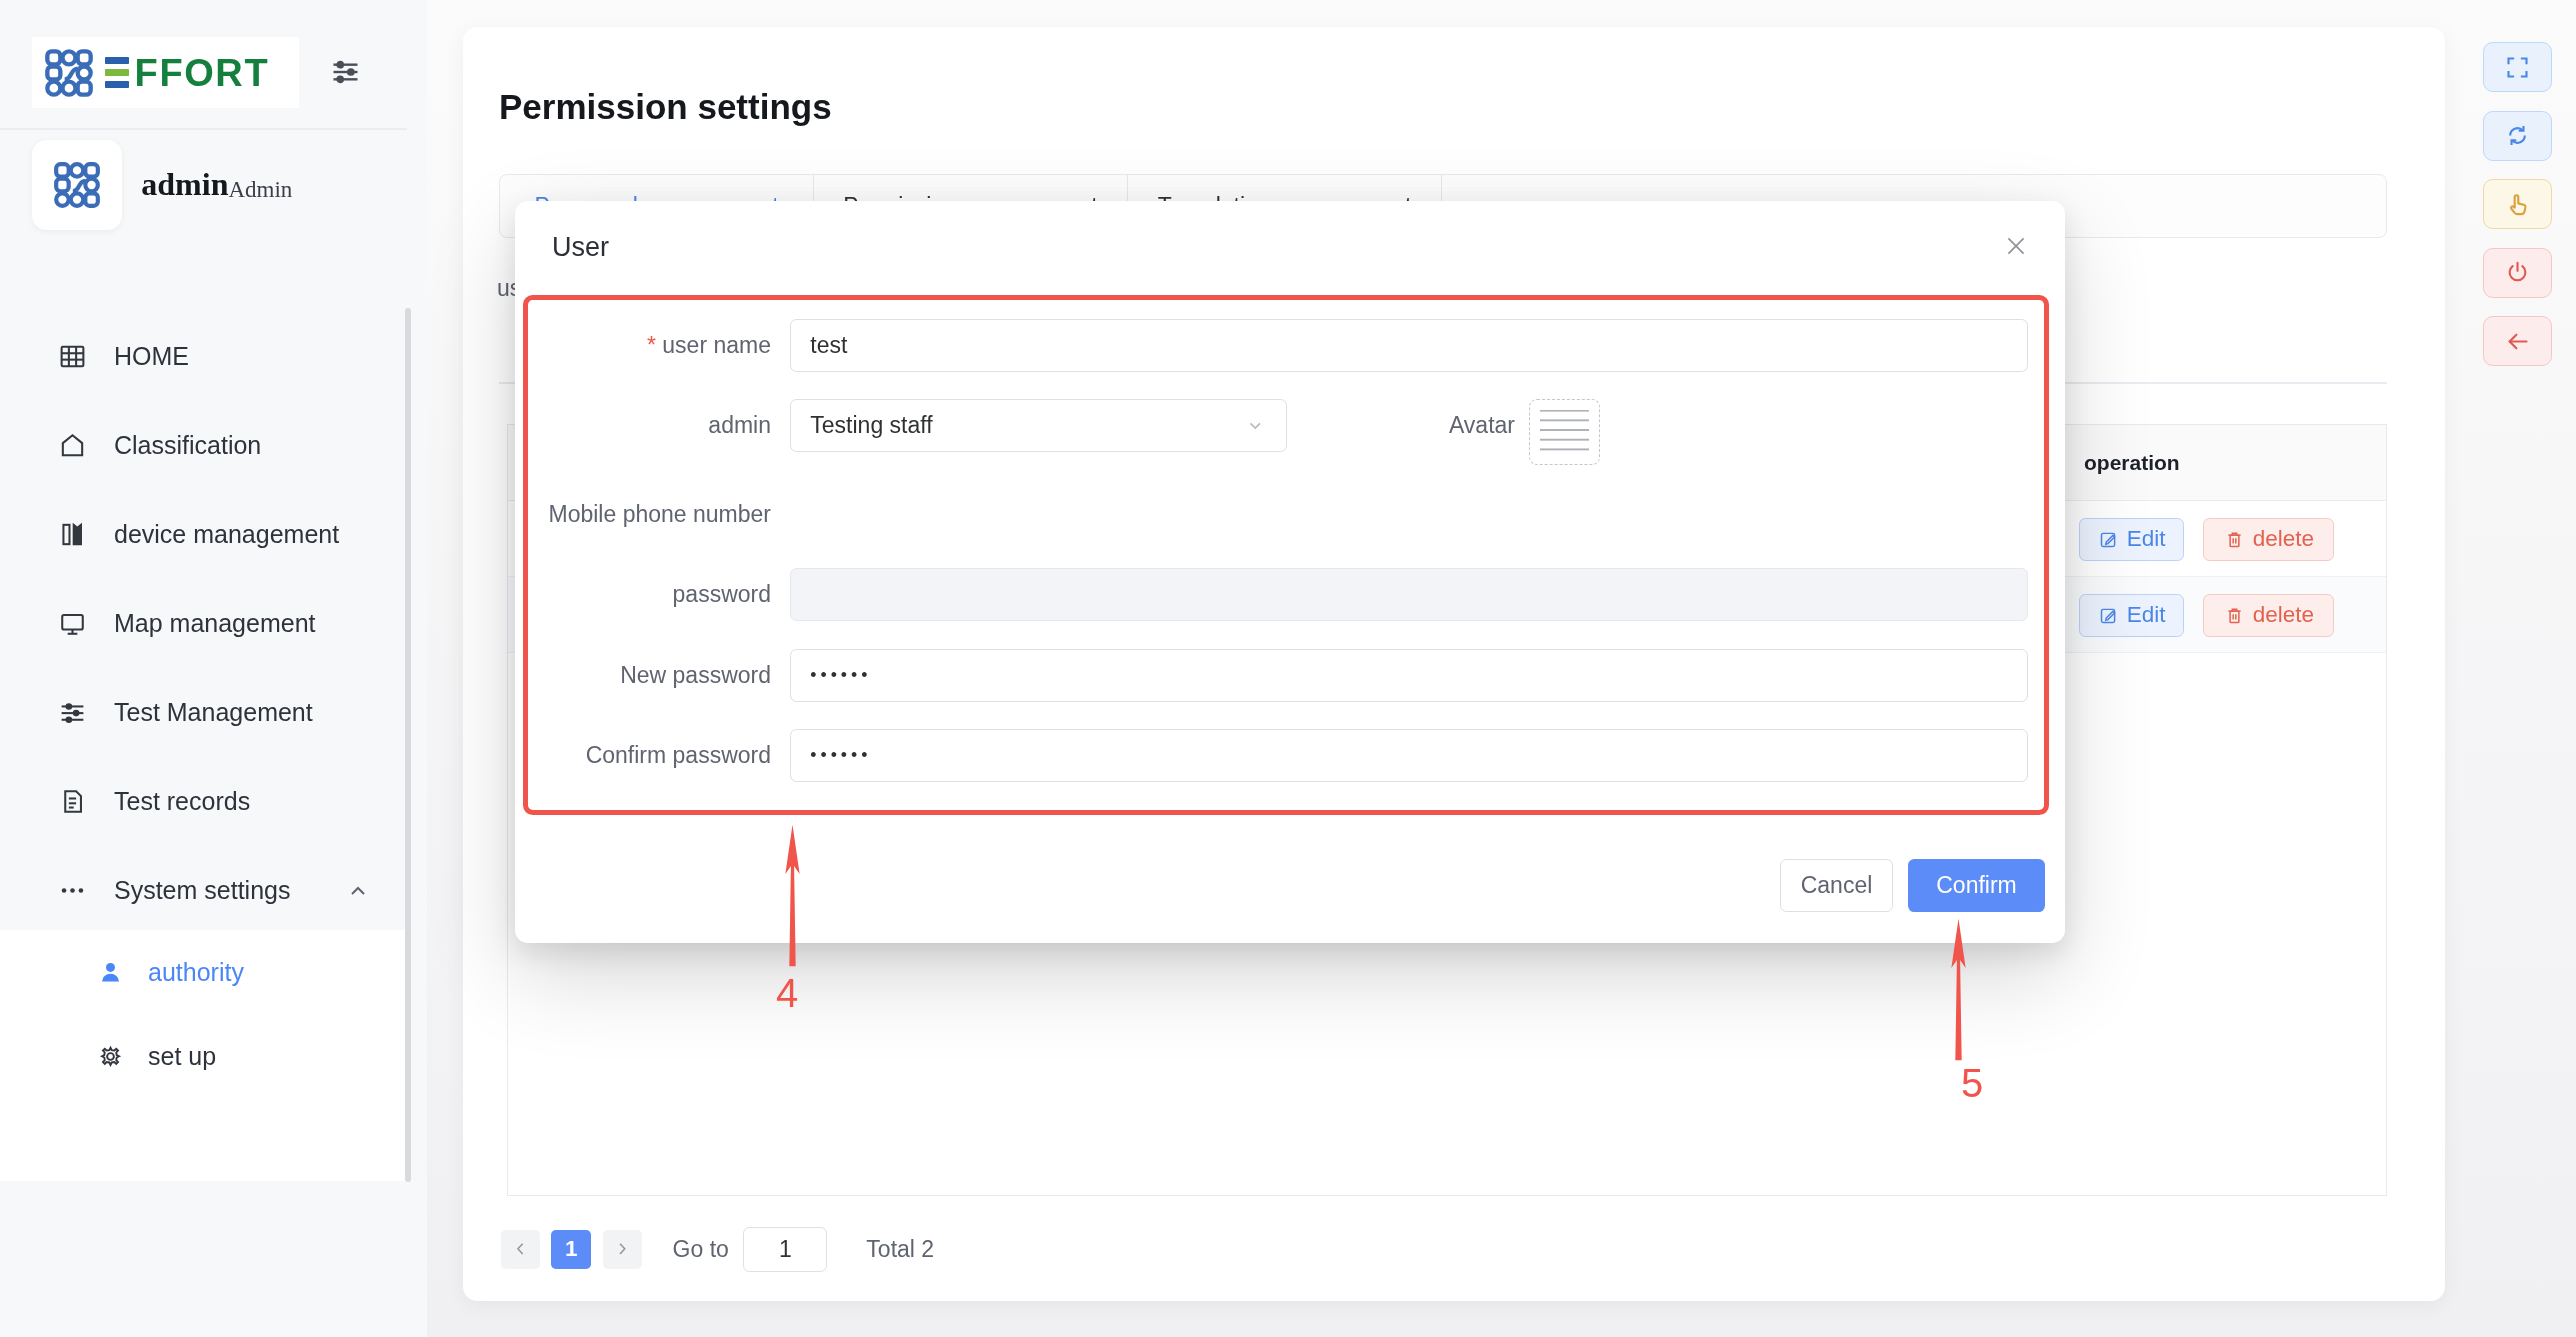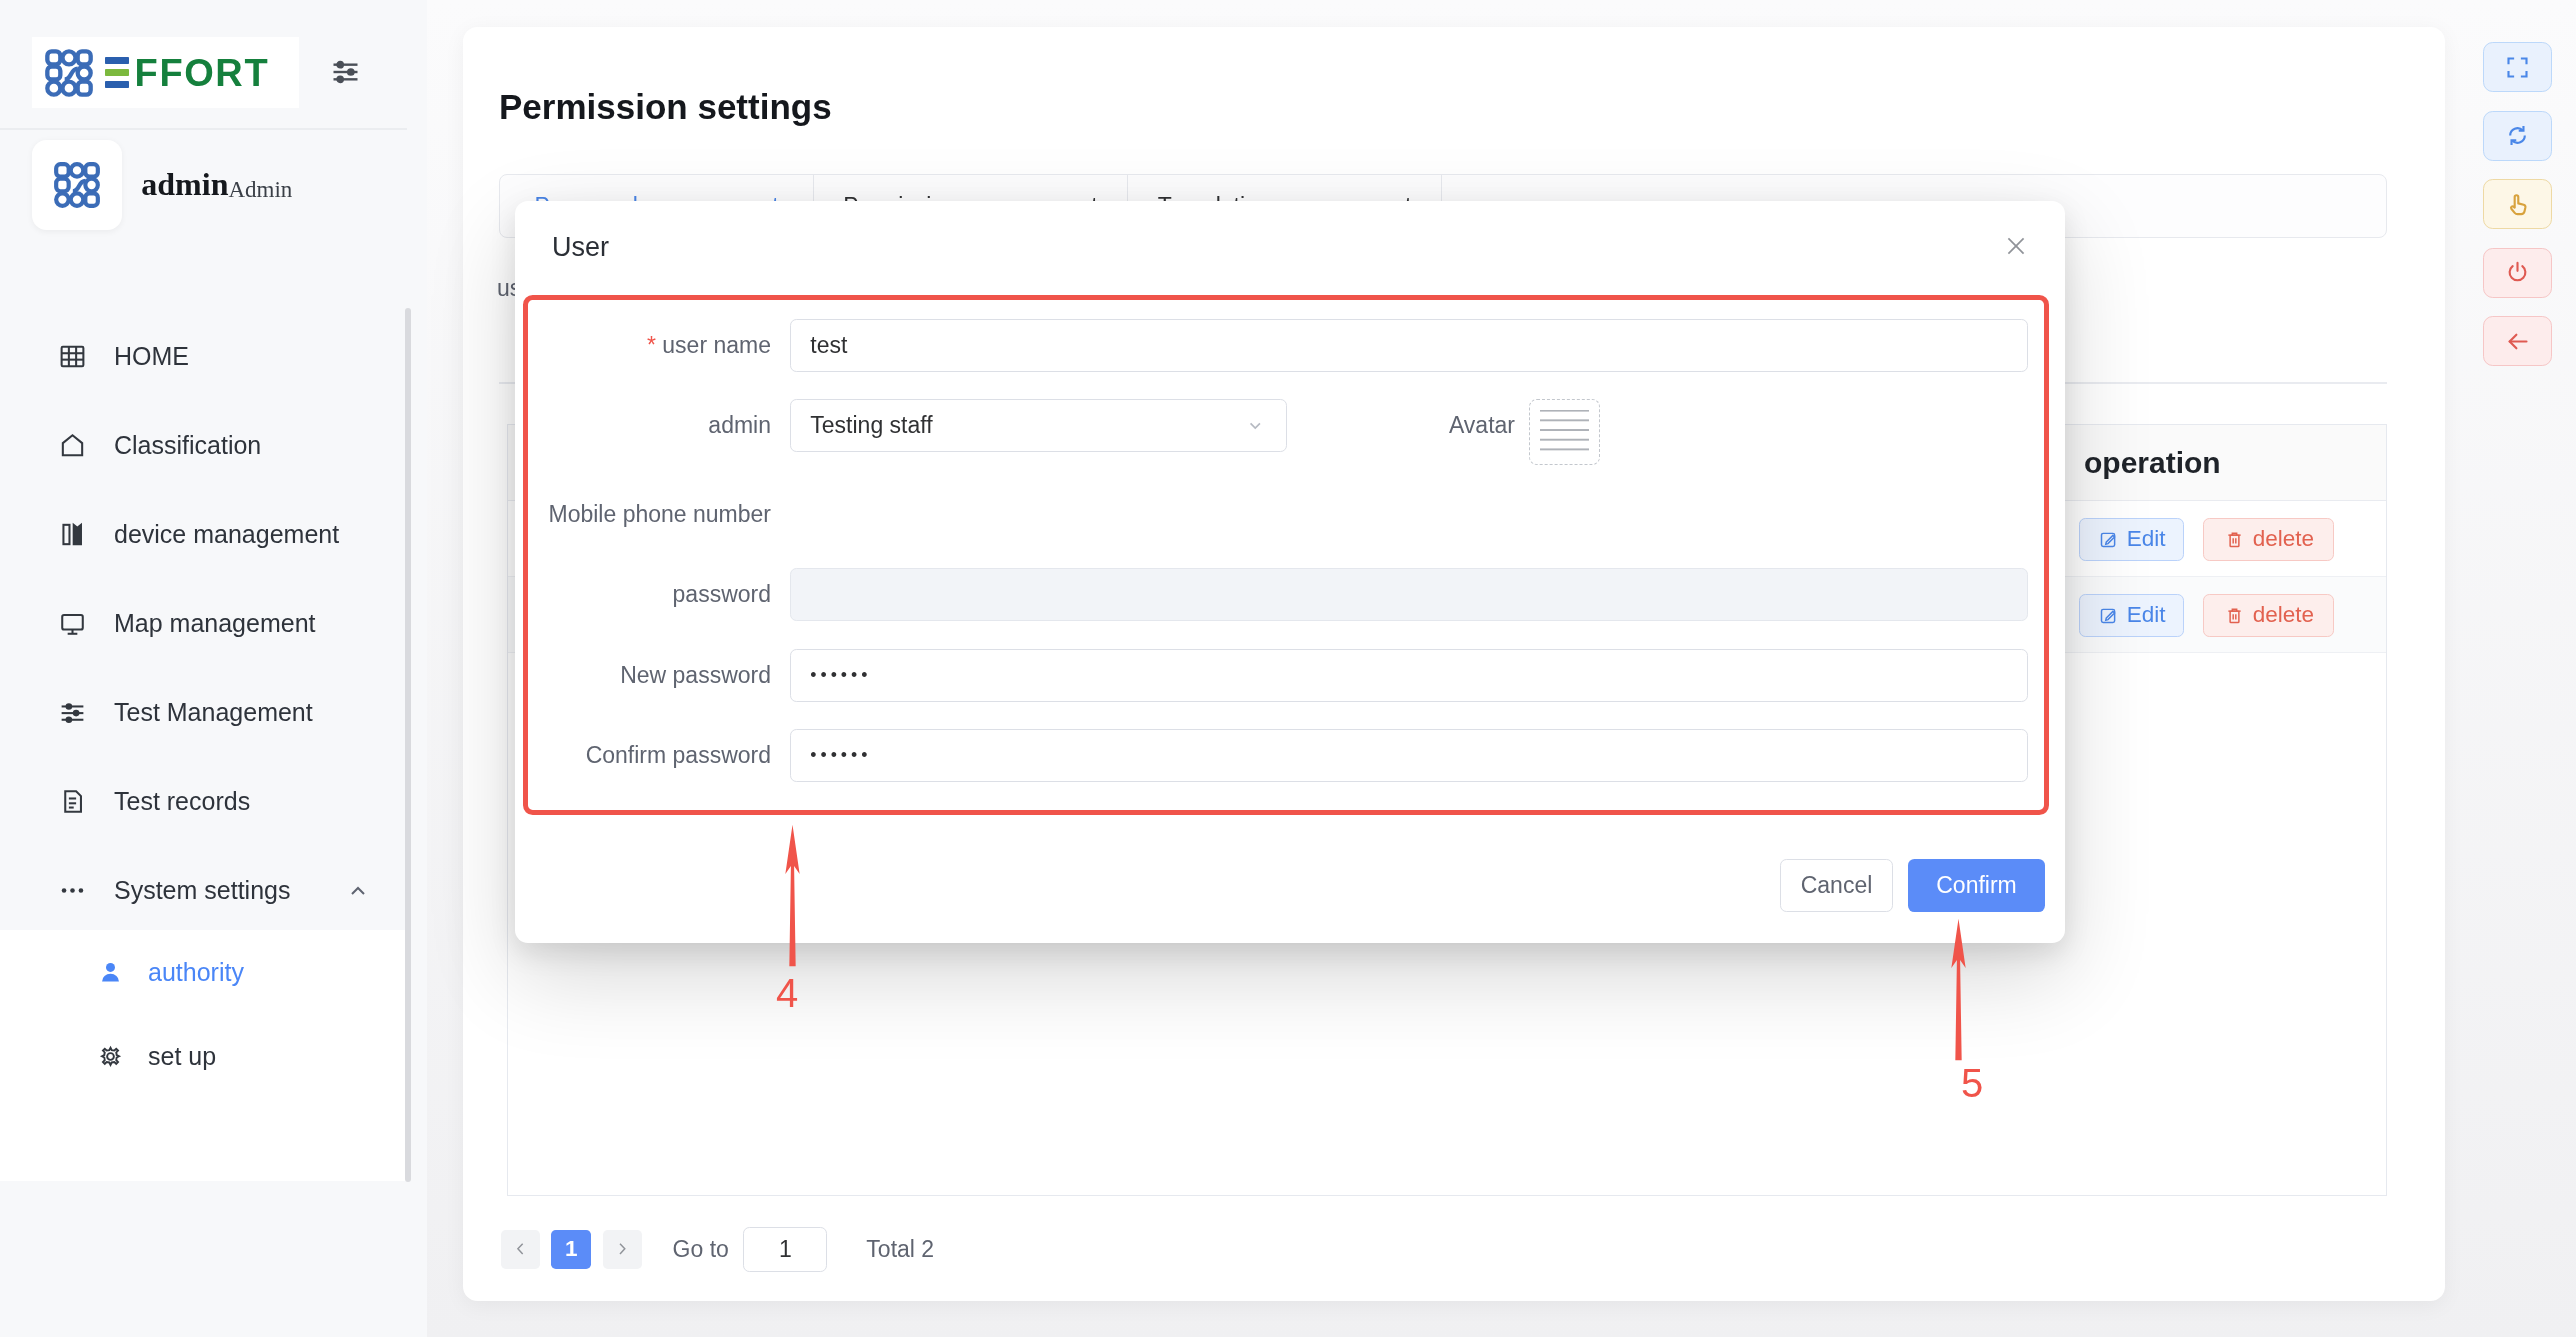--- a/index.html
+++ b/index.html
@@ -43,21 +43,21 @@
   .card { position:absolute; left:463px; top:26.6px; width:1982px; height:1274px; background:#ffffff; border-radius:14.5px; box-shadow:0 4.8px 21px rgba(0,0,0,.05); z-index:1; }
   .page-title { position:absolute; left:499px; top:87px; font-size:35px; font-weight:700; color:#15181d; z-index:1; }
   .tabbar { position:absolute; left:499px; top:174px; width:1888px; height:64px; border:1.6px solid #e7e9ee; border-radius:8px; display:flex; background:#fdfdfe; z-index:1; }
   .tab { width:314px; height:100%; display:flex; align-items:center; justify-content:center; font-size:23px; color:#303133; border-right:1.6px solid #e7e9ee; cursor:pointer; }
   .tab.active { color:#4a86e8; }
   .filter-label { position:absolute; left:497px; top:275px; font-size:23px; color:#5f6470; z-index:1; }
   .section-divider { position:absolute; left:499px; top:382px; width:1888px; height:1.6px; background:#e9ebf0; z-index:1; }
 
   .table { position:absolute; left:507px; top:424px; width:1880px; height:772px; border:1.6px solid #e6e9ef; z-index:1; background:#fff; }
   .thead { height:76px; background:#fafafa; border-bottom:1.6px solid #e9ebf0; position:relative; }
-  .th-operation { position:absolute; left:1576px; top:0; height:76px; display:flex; align-items:center; font-size:30px; font-weight:700; color:#1f2329; }
+  .th-operation { position:absolute; left:1576px; top:0; height:76px; display:flex; align-items:center; font-size:21px; font-weight:700; color:#1f2329; }
   .trow { height:76px; border-bottom:1.6px solid #eef0f4; position:relative; }
   .trow.alt { background:#fafbfc; }
   .row-actions { position:absolute; left:1571px; top:0; height:76px; display:flex; align-items:center; gap:19.3px; }
   .btn-edit { display:flex; align-items:center; gap:8px; height:43px; padding:0 17.7px; background:#ecf3fe; border:1.6px solid #bad2fa; border-radius:6.4px; color:#4a86e8; font-size:22.5px; cursor:pointer; }
   .btn-edit svg { width:21px; height:21px; }
   .btn-delete { display:flex; align-items:center; gap:8px; height:43px; padding:0 19.3px; background:#fdeeec; border:1.6px solid #f7c9c4; border-radius:6.4px; color:#e2614f; font-size:22.5px; cursor:pointer; }
   .btn-delete svg { width:21px; height:21px; }
 
   .pagination { position:absolute; left:501px; top:1225px; height:48px; display:flex; align-items:center; z-index:1; }
   .pg-box { width:39px; height:39px; border-radius:4.8px; background:#f2f3f5; color:#909399; display:flex; align-items:center; justify-content:center; cursor:pointer; }

